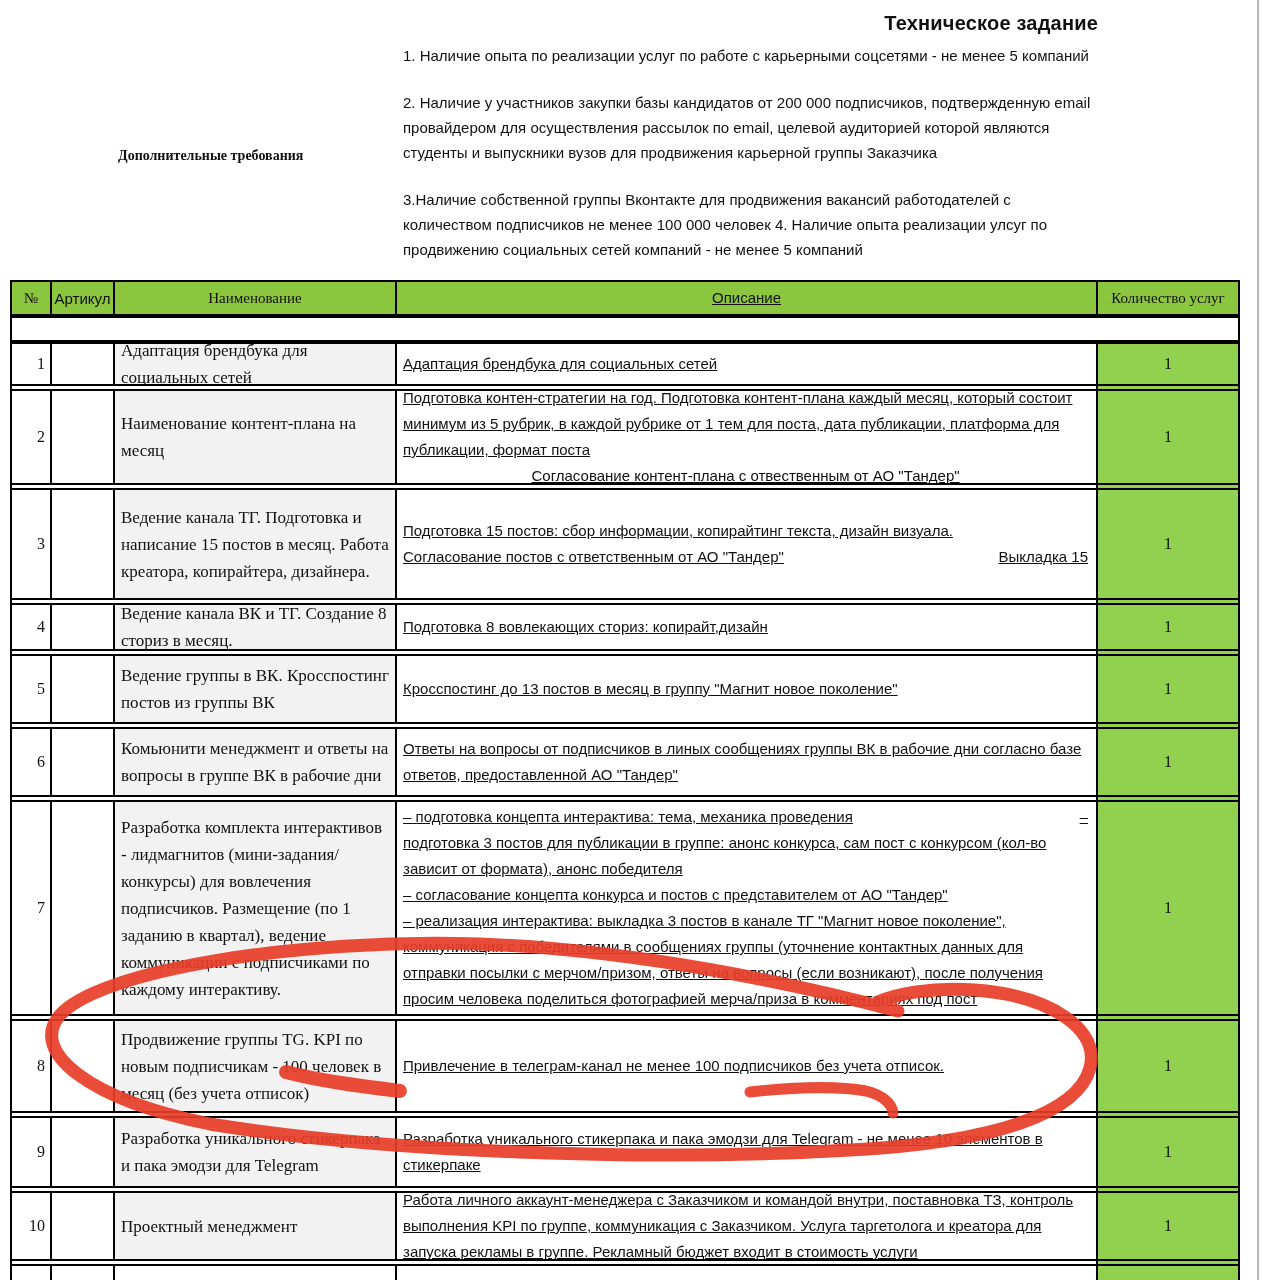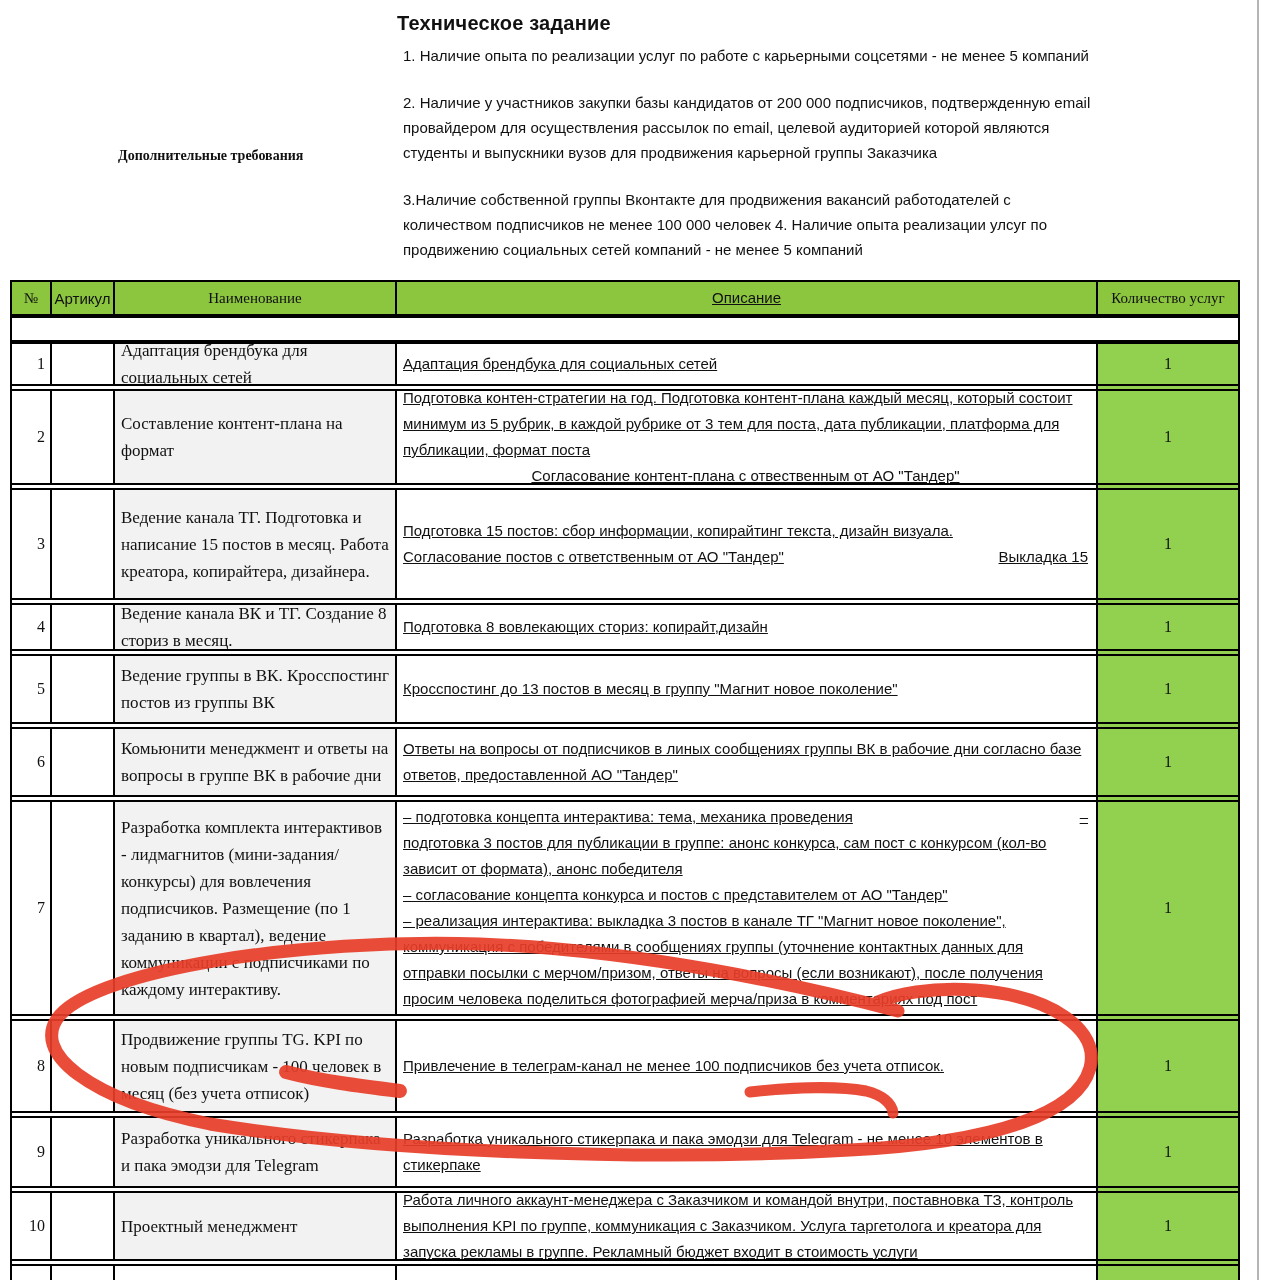--- a/index.html
+++ b/index.html
@@ -4,21 +4,21 @@
 <style>
   html,body{margin:0;padding:0;}
   body{
     width:1263px;height:1280px;overflow:hidden;position:relative;
     background:#ffffff;color:#111;
     font-family:"Liberation Sans", sans-serif;
   }
   
   .top{height:268px;position:relative;overflow:visible;}
   .doc-title{
-    margin:12px 0 0 397px;width:701px;text-align:left;
+    margin:12px 0 0 397px;width:701px;text-align:right;
     font-size:20px;font-weight:bold;letter-spacing:.2px;
   }
   .req-row{display:flex;margin-left:10px;width:1230px;align-items:center;margin-top:8px;}
   .req-label{
     flex:0 0 387px;box-sizing:border-box;padding-left:108px;
     font-family:"Liberation Serif", serif;font-weight:bold;font-size:14px;
   }
   .req-paras{flex:0 0 701px;box-sizing:border-box;width:701px;}
   .req-paras p{margin:0 0 22px 6px;font-size:15px;line-height:25px;width:688px;}
   .req-paras p:last-child{margin-bottom:6px;}
@@ -104,24 +104,24 @@
         <div class="t-cell c-qty">1</div>
       </div>
       <div class="row-gap">
         <div class="gap-left"></div>
         <div class="gap-qty"></div>
       </div>
       <div class="t-row row-2">
         <div class="t-cell c-num">2</div>
         <div class="t-cell c-article"></div>
         <div class="t-cell c-name">
-          <div class="">Составление контент-плана на формат</div>
-        </div>
-        <div class="t-cell c-desc">
-          <div class="desc-line">Подготовка контен-стратегии на год. Подготовка контент-плана каждый месяц, который состоит минимум из 5 рубрик, в каждой рубрике от 3 тем для поста, дата публикации, платформа для публикации, формат поста</div>
+          <div class="">Наименование контент-плана на месяц</div>
+        </div>
+        <div class="t-cell c-desc">
+          <div class="desc-line">Подготовка контен-стратегии на год. Подготовка контент-плана каждый месяц, который состоит минимум из 5 рубрик, в каждой рубрике от 1 тем для поста, дата публикации, платформа для публикации, формат поста</div>
           <div class="desc-line center">Согласование контент-плана с отвественным от АО "Тандер"</div>
         </div>
         <div class="t-cell c-qty">1</div>
       </div>
       <div class="row-gap">
         <div class="gap-left"></div>
         <div class="gap-qty"></div>
       </div>
       <div class="t-row row-3">
         <div class="t-cell c-num">3</div>

